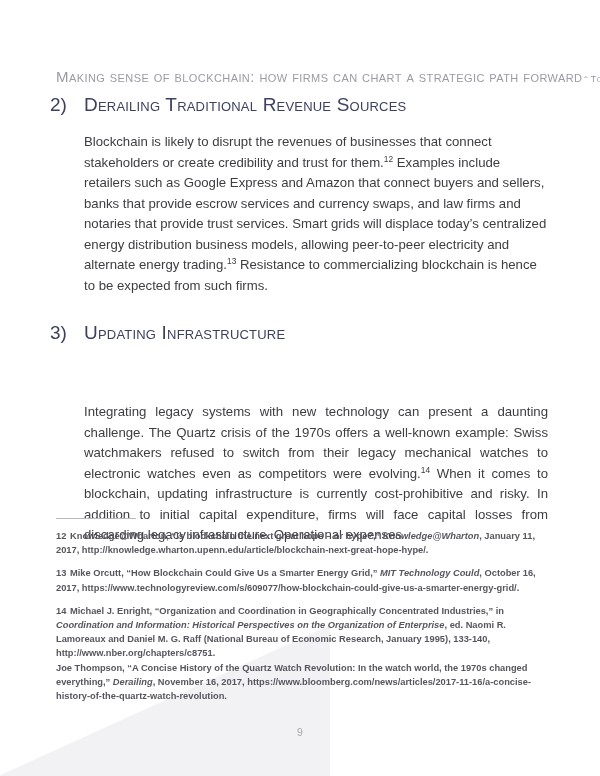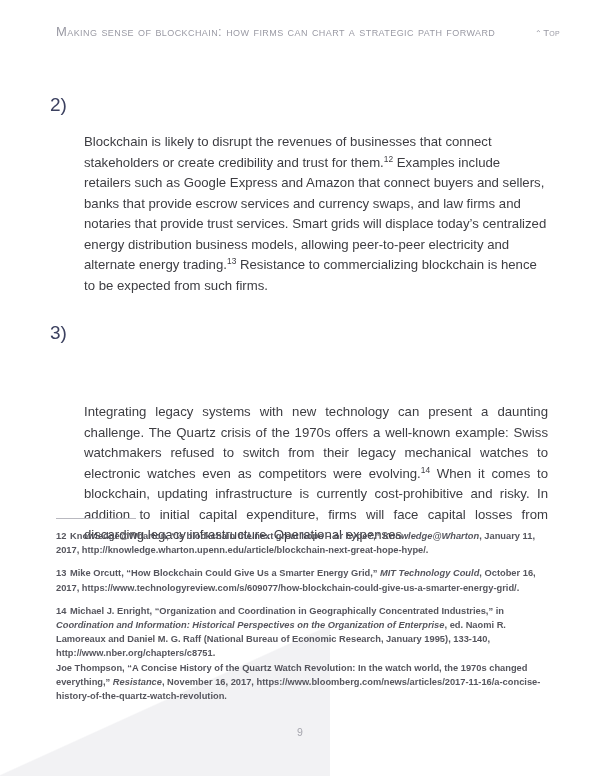--- a/index.html
+++ b/index.html
@@ -39,26 +39,27 @@
   .running-header {
     position: absolute;
     top: 24px;
     left: 56px;
     right: 40px;
     display: flex;
     align-items: baseline;
     justify-content: space-between;
   }
   .running-title {
-    font-size: 13px;
+    font-size: 15px;
     letter-spacing: 0.42px;
     color: #9a9aa4;
     font-variant: small-caps;
     text-transform: lowercase;
     white-space: nowrap;
+    margin-top: 44px;
   }
   .running-title::first-letter { text-transform: uppercase; }
   .top-link {
     font-size: 9.6px;
     letter-spacing: 0.3px;
     color: #9a9aa4;
     font-variant: small-caps;
     white-space: nowrap;
     display: flex;
     align-items: baseline;
@@ -180,47 +181,49 @@
   </div>
 
   <div class="content">
 
 
     <div class="spacer-para-to-head"></div>
 
     <div class="head-wrap">
       <h2 class="section-heading">
         <span class="num">2)</span>
+        <span>Derailing Traditional Revenue Sources</span>
       </h2>
     </div>
 
     <div class="spacer-head-to-para"></div>
 
     <p class="body-para"><span>Blockchain is likely to disrupt the revenues of businesses that connect stakeholders or create credibility and trust for them.</span><span class="sup">12</span><span> Examples include retailers such as Google Express and Amazon that connect buyers and sellers, banks that provide escrow services and currency swaps, and law firms and notaries that provide trust services. Smart grids will displace today’s centralized energy distribution business models, allowing peer-to-peer electricity and alternate energy trading.</span><span class="sup">13</span><span> Resistance to commercializing blockchain is hence to be expected from such firms.</span></p>
 
     <div class="spacer-para-to-head2"></div>
 
     <div class="head-wrap">
       <h2 class="section-heading">
         <span class="num">3)</span>
+        <span>Updating Infrastructure</span>
       </h2>
     </div>
 
     <div class="spacer-head-to-para"></div>
 
     <p class="body-para justified"><span>Integrating legacy systems with new technology can present a daunting challenge. The Quartz crisis of the 1970s offers a well-known example: Swiss watchmakers refused to switch from their legacy mechanical watches to electronic watches even as competitors were evolving.</span><span class="sup">14</span><span> When it comes to blockchain, updating infrastructure is currently cost-prohibitive and risky. In addition to initial capital expenditure, firms will face capital losses from discarding legacy infrastructure. Operational expenses</span></p>
   </div>
 
   <div class="footnotes">
     <div class="fn-rule"></div>
 
     <div class="footnote"><span class="fn-num">12</span><span>Knowledge@Wharton, “Is blockchain the next great hope – or hype?,” </span><i>Knowledge@Wharton</i><span>, January 11, 2017, http://knowledge.wharton.upenn.edu/article/blockchain-next-great-hope-hype/.</span></div>
 
     <div class="footnote"><span class="fn-num">13</span><span>Mike Orcutt, “How Blockchain Could Give Us a Smarter Energy Grid,” </span><i>MIT Technology Could</i><span>, October 16, 2017, https://www.technologyreview.com/s/609077/how-blockchain-could-give-us-a-smarter-energy-grid/.</span></div>
 
     <div class="footnote"><span class="fn-num">14</span><span>Michael J. Enright, “Organization and Coordination in Geographically Concentrated Industries,” in </span><i>Coordination and Information: Historical Perspectives on the Organization of Enterprise</i><span>, ed. Naomi R. Lamoreaux and Daniel M. G. Raff (National Bureau of Economic Research, January 1995), 133-140, http://www.nber.org/chapters/c8751.</span></div>
 
-    <div class="footnote fn-cont"><span>Joe Thompson, “A Concise History of the Quartz Watch Revolution: In the watch world, the 1970s changed everything,” </span><i>Resistance</i><span>, November 16, 2017, https://www.bloomberg.com/news/articles/2017-11-16/a-concise-history-of-the-quartz-watch-revolution.</span></div>
+    <div class="footnote fn-cont"><span>Joe Thompson, “A Concise History of the Quartz Watch Revolution: In the watch world, the 1970s changed everything,” </span><i>Derailing</i><span>, November 16, 2017, https://www.bloomberg.com/news/articles/2017-11-16/a-concise-history-of-the-quartz-watch-revolution.</span></div>
   </div>
 
   <div class="page-number">9</div>
 
 </div>
 
 </body></html>

